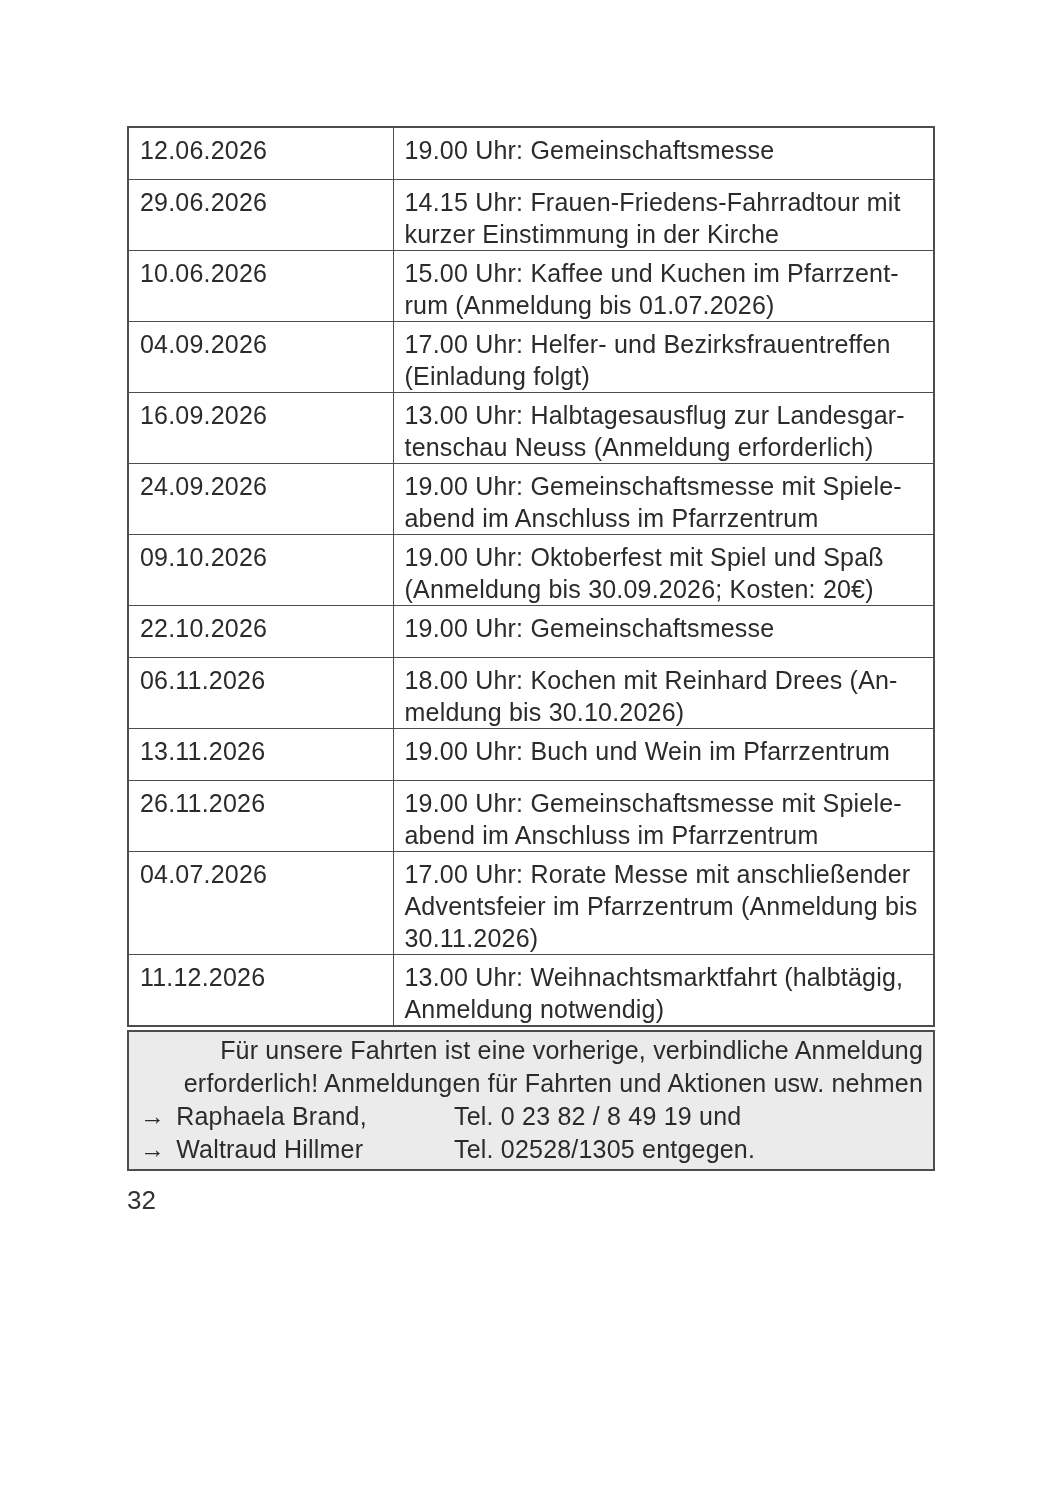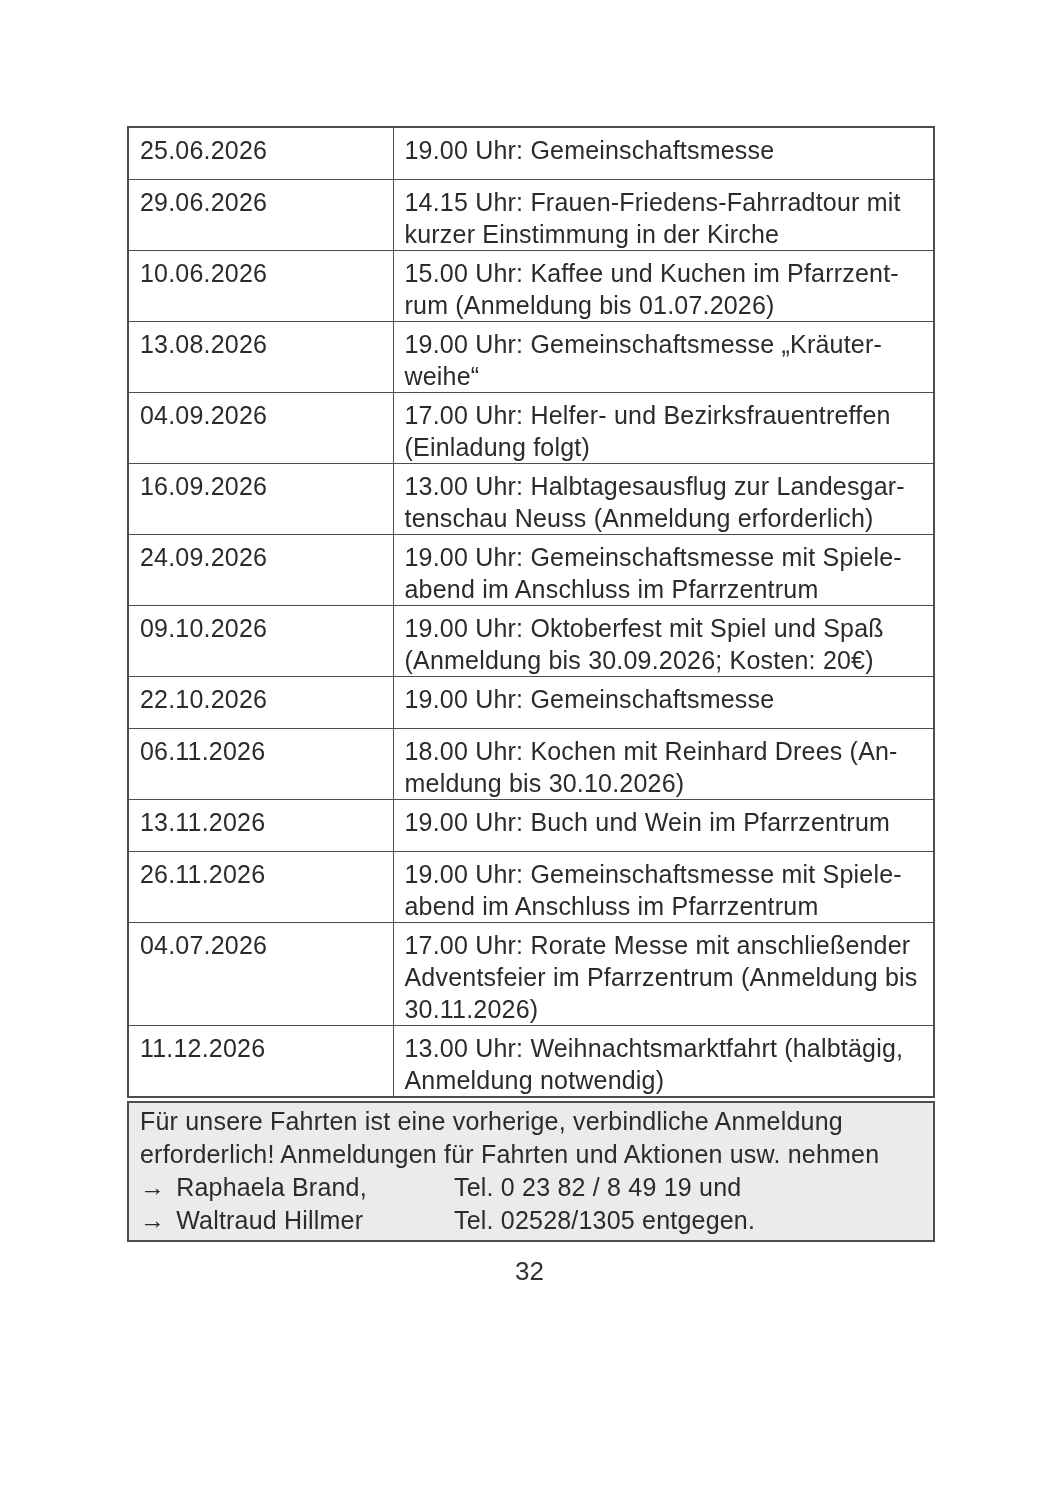--- a/index.html
+++ b/index.html
@@ -36,63 +36,59 @@
   tr.lines-2 { height: 70px; }
   tr.lines-3 { height: 102px; }
   .notice {
     margin-top: 3px;
     border: 2px solid #4d4d4d;
     background: #ebebeb;
     padding: 2px 10px 3px 11px;
     font-size: 25px;
     font-weight: 300;
     letter-spacing: 0.2px;
+    text-align: right;
   }
   .notice-line { line-height: 33px; }
   .contact-row { display: flex; line-height: 33px; }
   .contact-left { display: flex; width: 314px; }
   .arrow { margin-right: 11px; }
   .page-number-wrap {
     margin-top: 14px;
-    text-align: center;
+    text-align: left;
     font-size: 26px;
     font-weight: 300;
     color: #333333;
     padding-right: 3px;
   }
 </style>
 </head>
 <body>
 
 <div class="content">
 
   <table class="events">
     <colgroup>
       <col style="width:265px">
       <col>
     </colgroup>
     <tbody>
         <tr class="lines-1">
-          <td class="date-cell">25.06.2026</td>
+          <td class="date-cell">12.06.2026</td>
           <td class="event-cell">19.00 Uhr: Gemeinschaftsmesse</td>
         </tr>
         <tr class="lines-2">
           <td class="date-cell">29.06.2026</td>
           <td class="event-cell">14.15 Uhr: Frauen-Friedens-Fahrradtour mit
 kurzer Einstimmung in der Kirche</td>
         </tr>
         <tr class="lines-2">
           <td class="date-cell">10.06.2026</td>
           <td class="event-cell">15.00 Uhr: Kaffee und Kuchen im Pfarrzent-
 rum (Anmeldung bis 01.07.2026)</td>
-        </tr>
-        <tr class="lines-2">
-          <td class="date-cell">13.08.2026</td>
-          <td class="event-cell">19.00 Uhr: Gemeinschaftsmesse „Kräuter-
-weihe“</td>
         </tr>
         <tr class="lines-2">
           <td class="date-cell">04.09.2026</td>
           <td class="event-cell">17.00 Uhr: Helfer- und Bezirksfrauentreffen
 (Einladung folgt)</td>
         </tr>
         <tr class="lines-2">
           <td class="date-cell">16.09.2026</td>
           <td class="event-cell">13.00 Uhr: Halbtagesausflug zur Landesgar-
 tenschau Neuss (Anmeldung erforderlich)</td>

